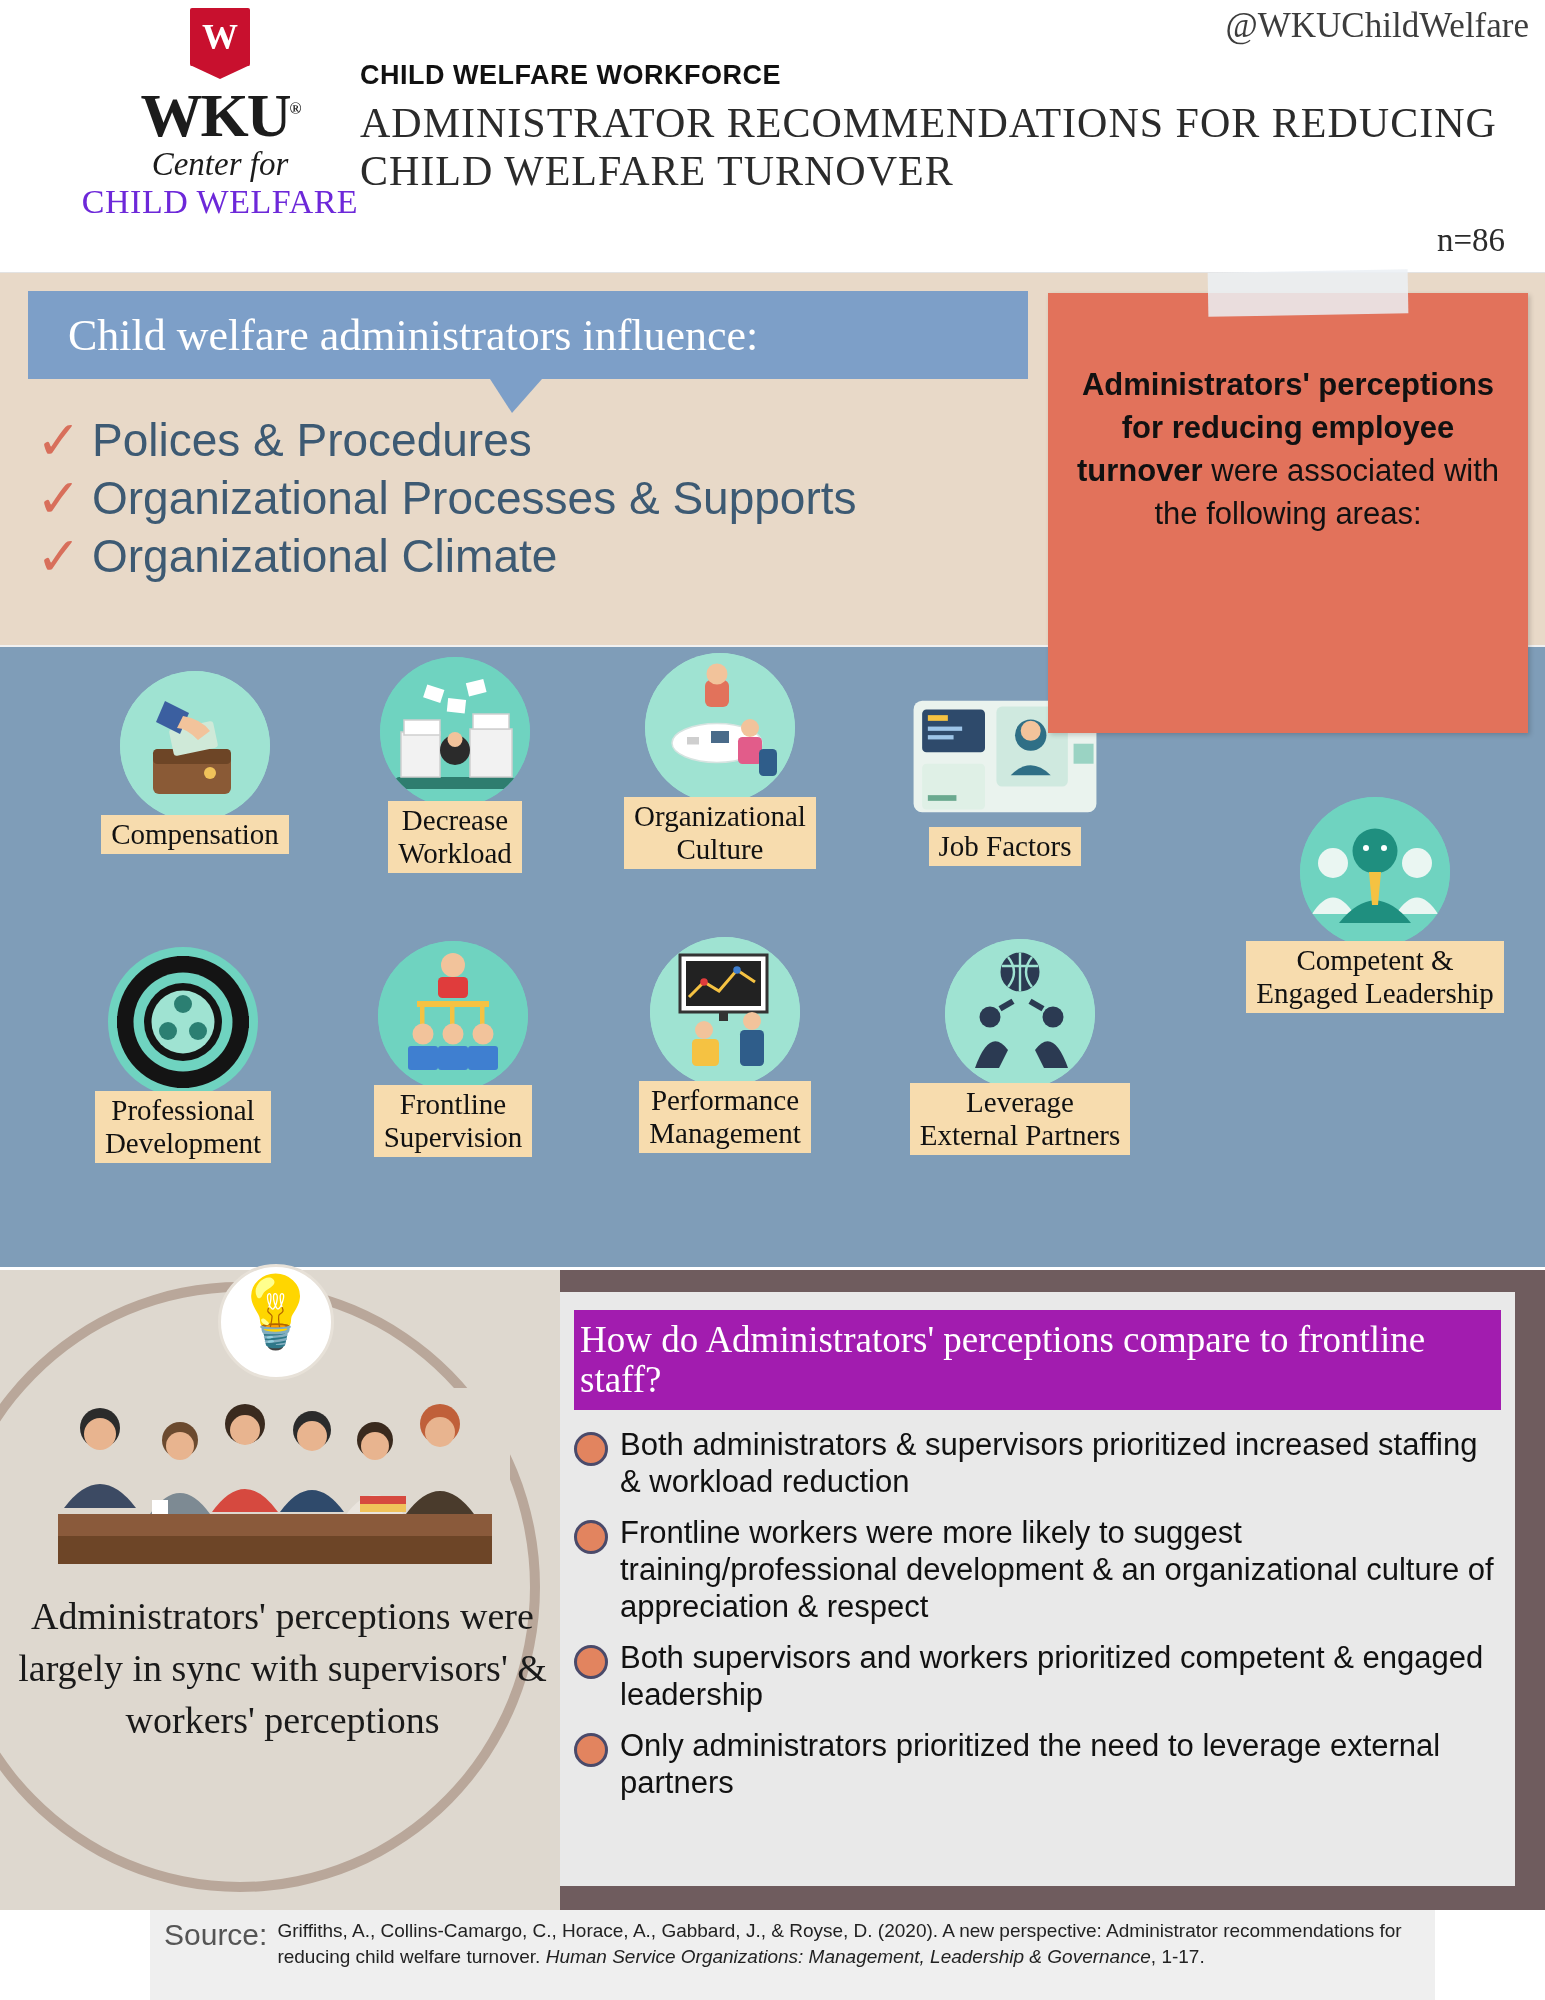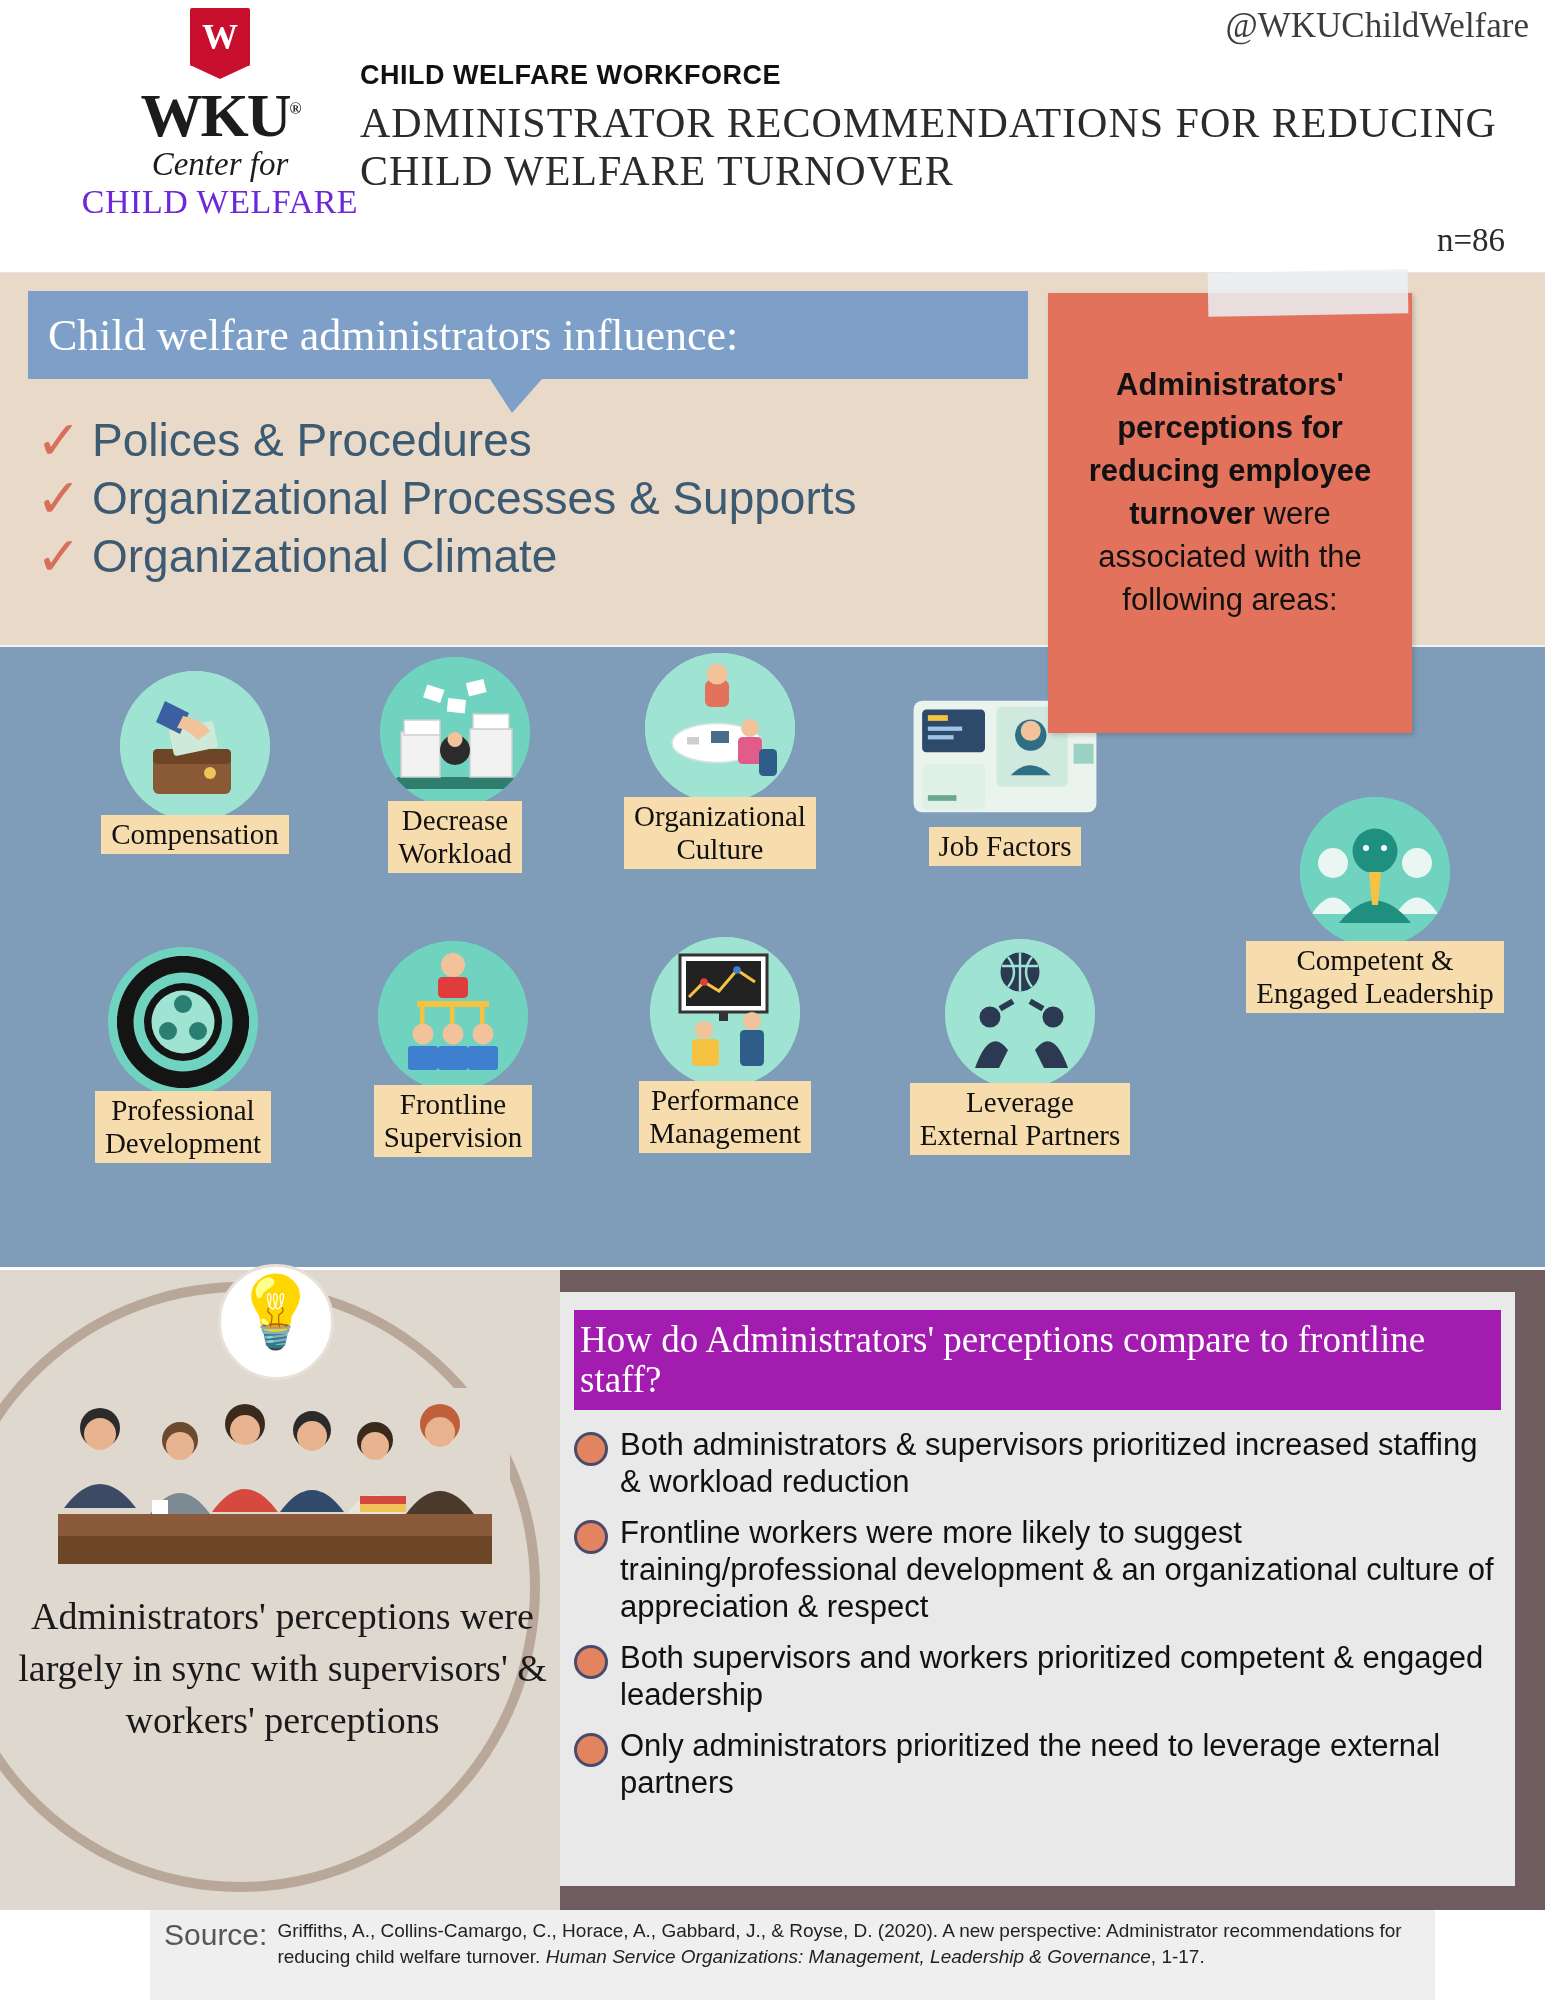--- a/index.html
+++ b/index.html
@@ -128,21 +128,21 @@
   }
   .speech {
     position: absolute;
     left: 28px;
     top: 18px;
     width: 1000px;
     height: 88px;
     background: #7d9fc8;
     display: flex;
     align-items: center;
-    padding-left: 20px;
+    padding-left: 40px;
     box-sizing: border-box;
   }
   .speech-txt {
     color: #ffffff;
     font-family: "Liberation Serif", serif;
     font-size: 44px;
   }
   .speech-tail {
     position: absolute;
     left: 490px;
@@ -171,21 +171,21 @@
   }
   .bullet-txt {
     font-family: "Liberation Sans", sans-serif;
     font-size: 46px;
     color: #3d5a73;
   }
   .sticky {
     position: absolute;
     left: 1048px;
     top: 20px;
-    width: 364px;
+    width: 480px;
     height: 440px;
     background: #e2725b;
     box-shadow: 2px 2px 5px rgba(0,0,0,.18);
     z-index: 5;
     box-sizing: border-box;
     padding: 70px 20px 0 20px;
     text-align: center;
   }
   .sticky-tape {
     position: absolute;

